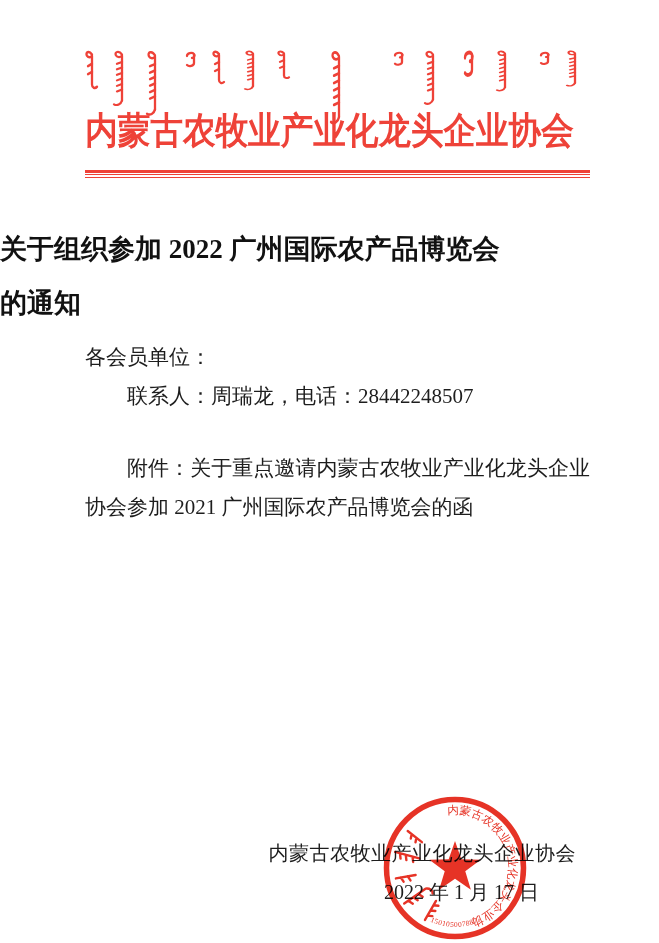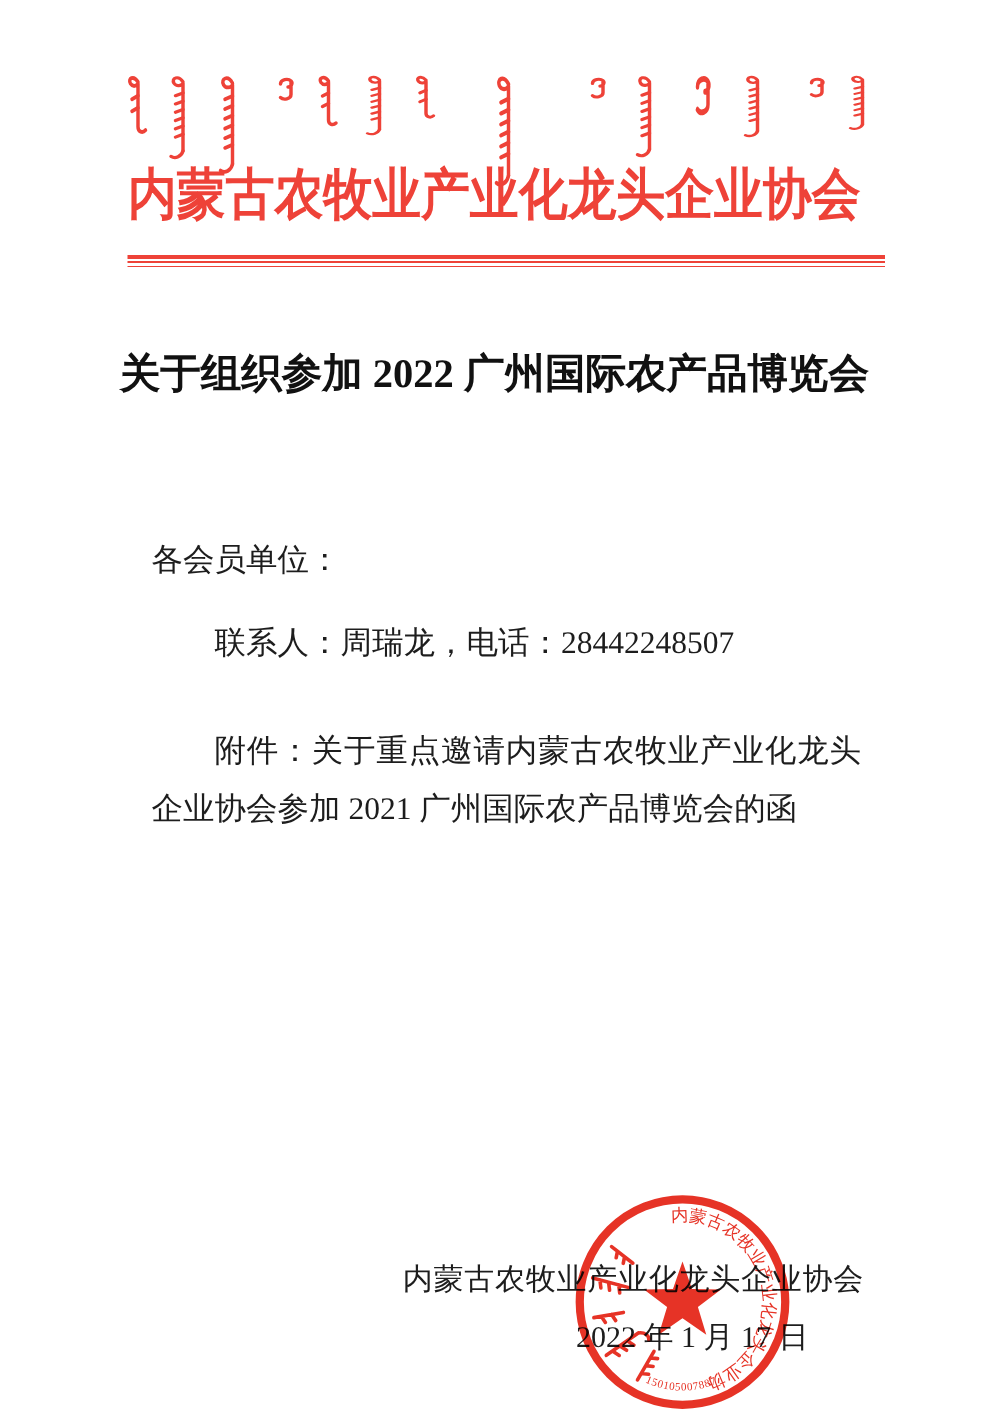--- a/index.html
+++ b/index.html
@@ -31,33 +31,33 @@
       #ee4238 0px,#ee4238 2.5px,
       #ffffff 2.5px,#ffffff 3.8px,
       #ee4238 3.8px,#ee4238 5.1px,
       #ffffff 5.1px,#ffffff 7.1px,
       #ee4238 7.1px,#ee4238 8.2px,
       #ffffff 8.2px);
   }
   
   .doc-title{
     position:absolute;top:222px;left:0;width:659px;
-    text-align:center;
+    text-align:left;
     font-size:27px;font-weight:bold;
     line-height:54px;
     color:#111;
   }
   
   .doc-body{
     position:absolute;top:338px;left:85px;width:505px;
     font-size:21px;line-height:38.5px;
     text-align:justify;
     color:#1d1d1d;
   }
-  .doc-body p{margin:16px;}
+  .doc-body p{margin:0;}
   .indent{text-indent:2em;}
   .attachment{margin-top:34px !important;}
   
   .sign-org{
     position:absolute;top:841px;left:85px;width:505px;
     text-align:right;padding-right:14px;box-sizing:border-box;
     font-size:20px;line-height:24px;color:#1d1d1d;
     letter-spacing:0.5px;
   }
   .sign-date{
@@ -111,20 +111,21 @@
       <use href="#mg-tall" transform="translate(569,2) scale(1,0.6)"></use>
     </g>
   </svg>
 
   <div class="org-name">内蒙古农牧业产业化龙头企业协会</div>
 
   <div class="head-rule"></div>
 
   <div class="doc-title">
     <div>关于组织参加 2022 广州国际农产品博览会</div>
+    <div>的通知</div>
   </div>
 
   <div class="doc-body">
     <p>各会员单位：</p>
     <p class="indent">联系人：周瑞龙，电话：28442248507</p>
     <p class="indent attachment">附件：关于重点邀请内蒙古农牧业产业化龙头企业协会参加 2021 广州国际农产品博览会的函</p>
   </div>
 
   <div class="sign-org">内蒙古农牧业产业化龙头企业协会</div>
   <div class="sign-date">2022 年 1 月 17 日</div>

